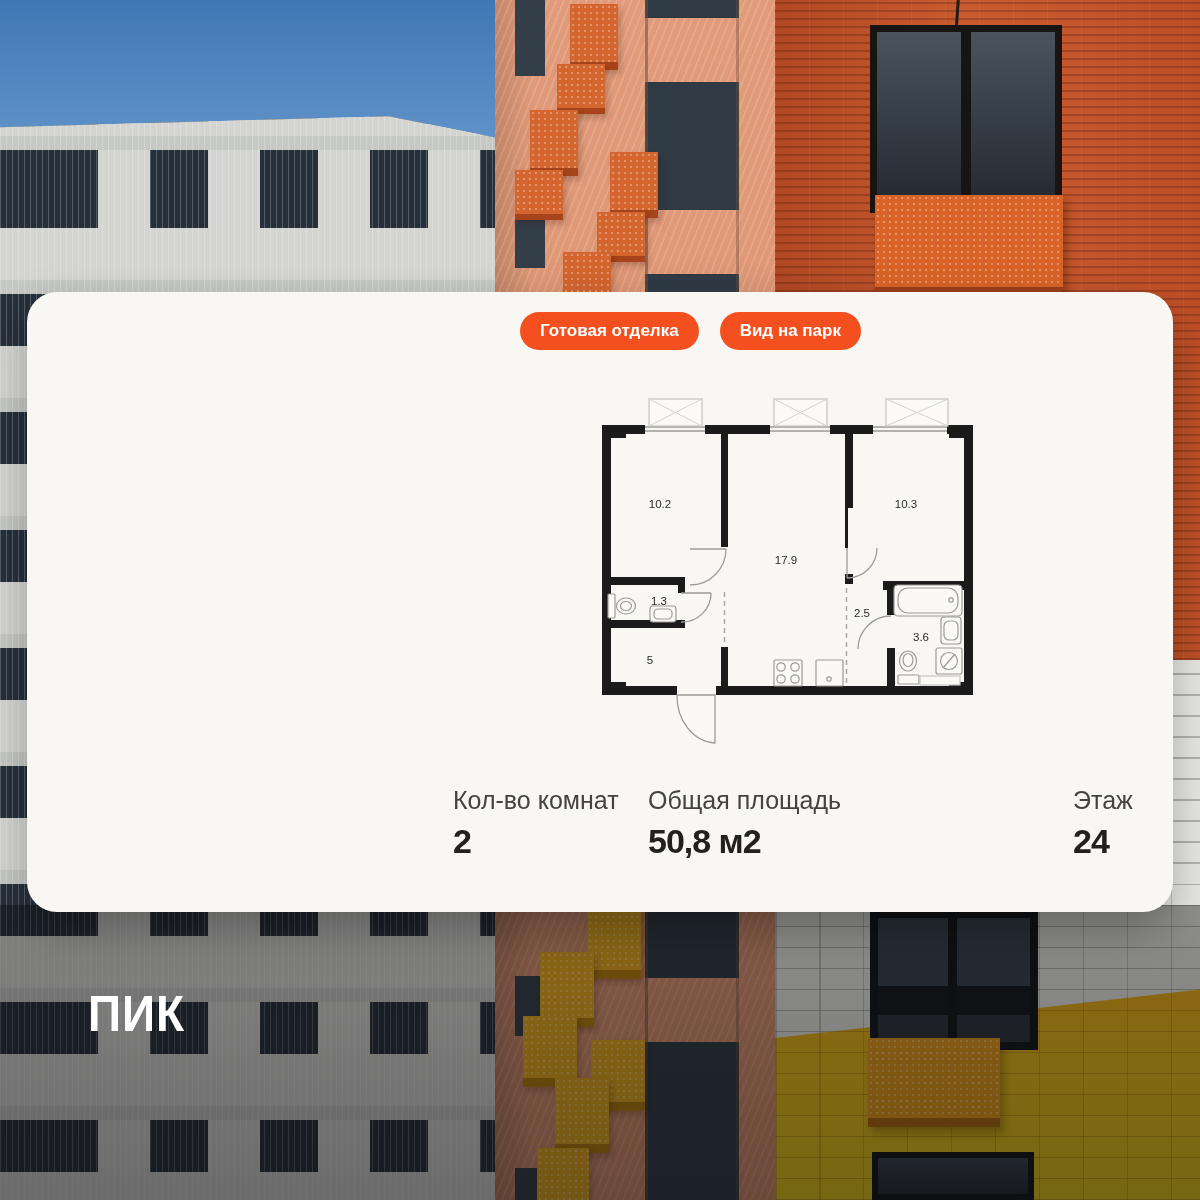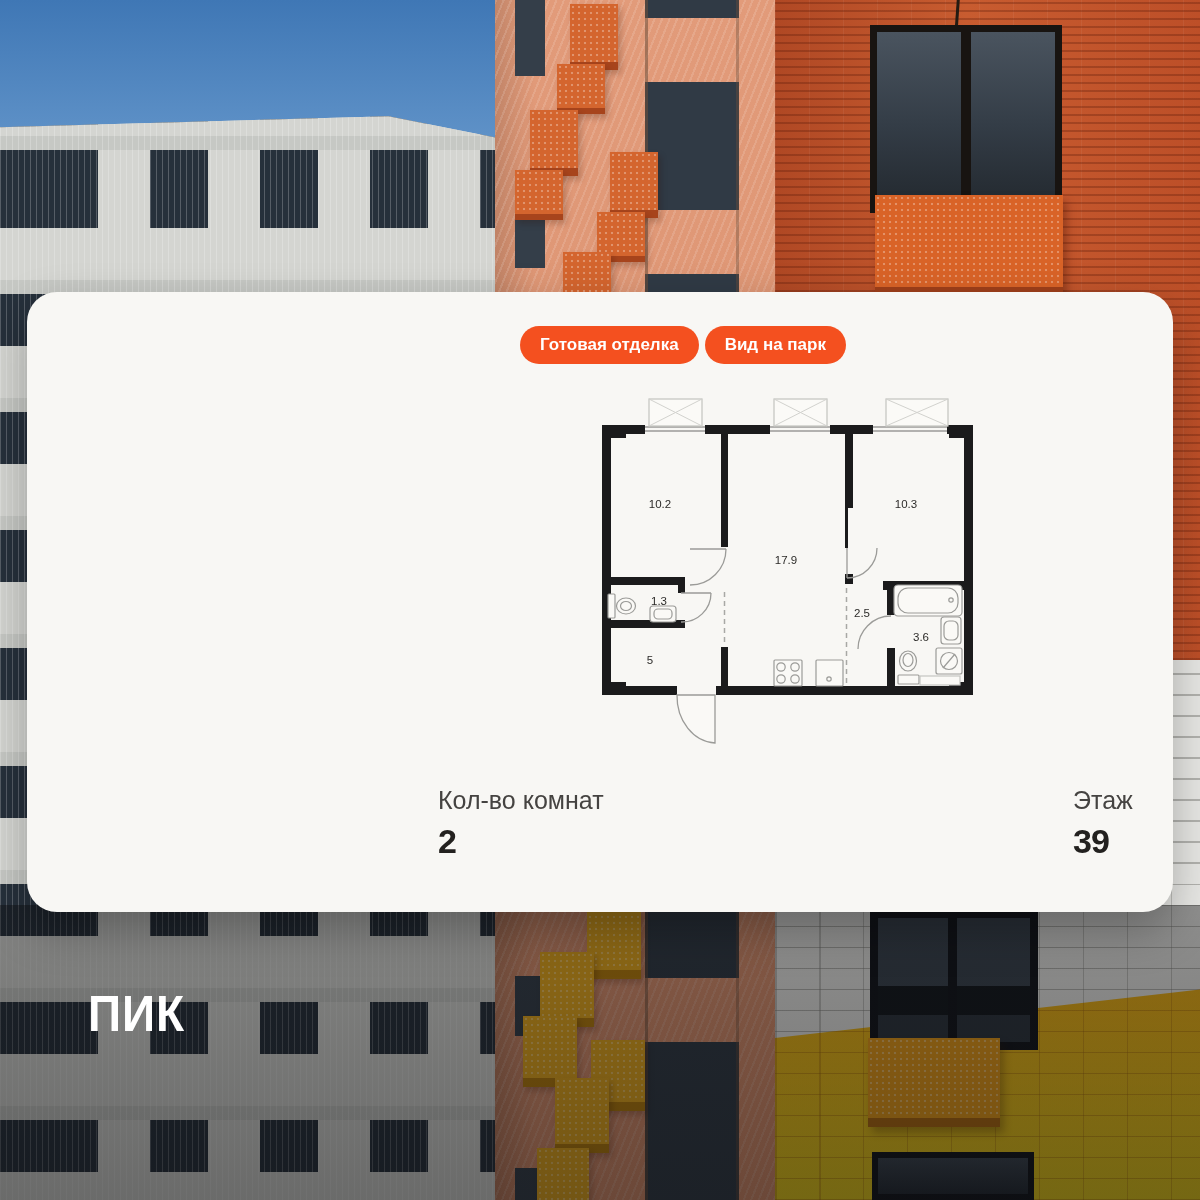--- a/index.html
+++ b/index.html
@@ -113,21 +113,21 @@
       linear-gradient(180deg,#dd9a77,#d18362);}
   .photo-sal-strip{left:110px;top:0;width:34px;height:574px;background-color:#e2a67e;
     background-image:repeating-linear-gradient(0deg,#2c3641 0 38px,transparent 38px 92px);
     background-position:0 20px;}
   .photo-fade{left:0;bottom:0;width:344px;height:160px;
     background:linear-gradient(180deg,rgba(20,16,12,0),rgba(20,16,12,.38));}
   .photo-title{left:62px;bottom:40px;color:#fff;font-size:35px;font-weight:800;
     white-space:nowrap;transform:scaleX(.82);transform-origin:left bottom;
     text-shadow:0 1px 6px rgba(0,0,0,.35);}
 
-  .badges{left:493px;top:34px;display:flex;gap:6px;}
+  .badges{left:493px;top:20px;display:flex;gap:21px;}
   .badge{height:38px;line-height:38px;border-radius:19px;padding:0 20px;
     background:#f4501f;color:#fff;font-size:17px;font-weight:700;white-space:nowrap;}
 
   .plan{left:533px;top:98px;width:440px;height:370px;}
   .plan text{font-family:"Liberation Sans","DejaVu Sans",sans-serif;font-size:11.5px;fill:#2c2b29;}
 
   .stat{top:494px;}
   .stat-label{font-size:25px;color:#454341;}
   .stat-value{margin-top:7px;font-size:34px;font-weight:700;color:#23211f;letter-spacing:-1px;}
 
@@ -275,23 +275,27 @@
         <text x="660" y="508">10.2</text>
         <text x="786" y="564">17.9</text>
         <text x="906" y="508">10.3</text>
         <text x="659" y="605">1.3</text>
         <text x="650" y="664">5</text>
         <text x="862" y="617">2.5</text>
         <text x="921" y="641">3.6</text>
       </g>
     </svg>
 
-    <div class="abs stat" style="left:411px">
+    <div class="abs stat" style="left:426px">
       <div class="stat-label">Кол-во комнат</div>
       <div class="stat-value">2</div>
     </div>
+    <div class="abs stat" style="left:621px">
+      <div class="stat-label">Общая площадь</div>
+      <div class="stat-value">50,8 м2</div>
+    </div>
     <div class="abs stat" style="left:1046px">
       <div class="stat-label">Этаж</div>
-      <div class="stat-value">39</div>
+      <div class="stat-value">24</div>
     </div>
 
   </div>
 </div>
 
 </body></html>

